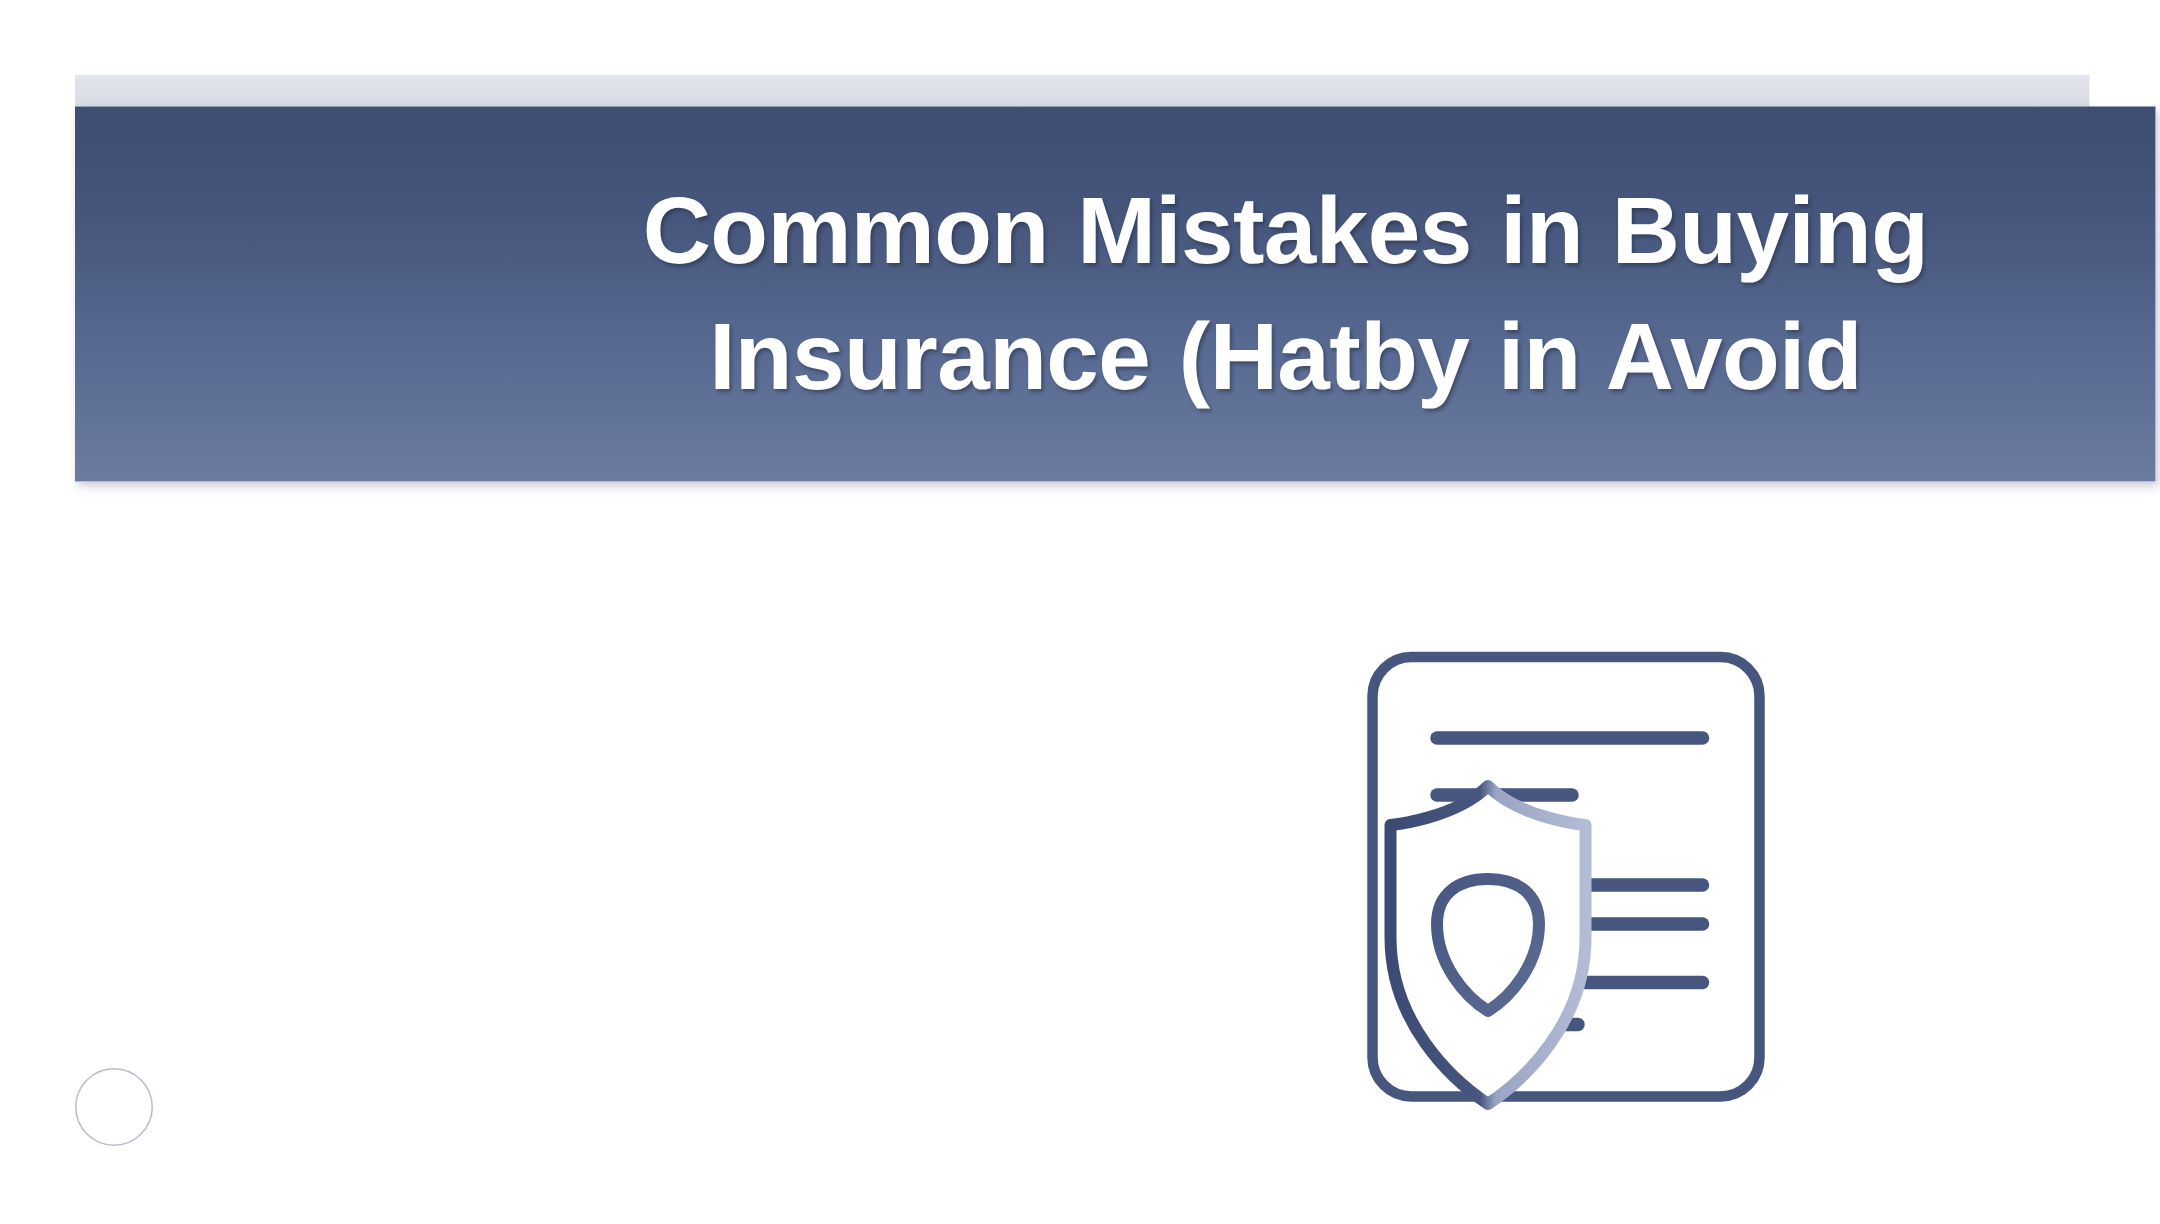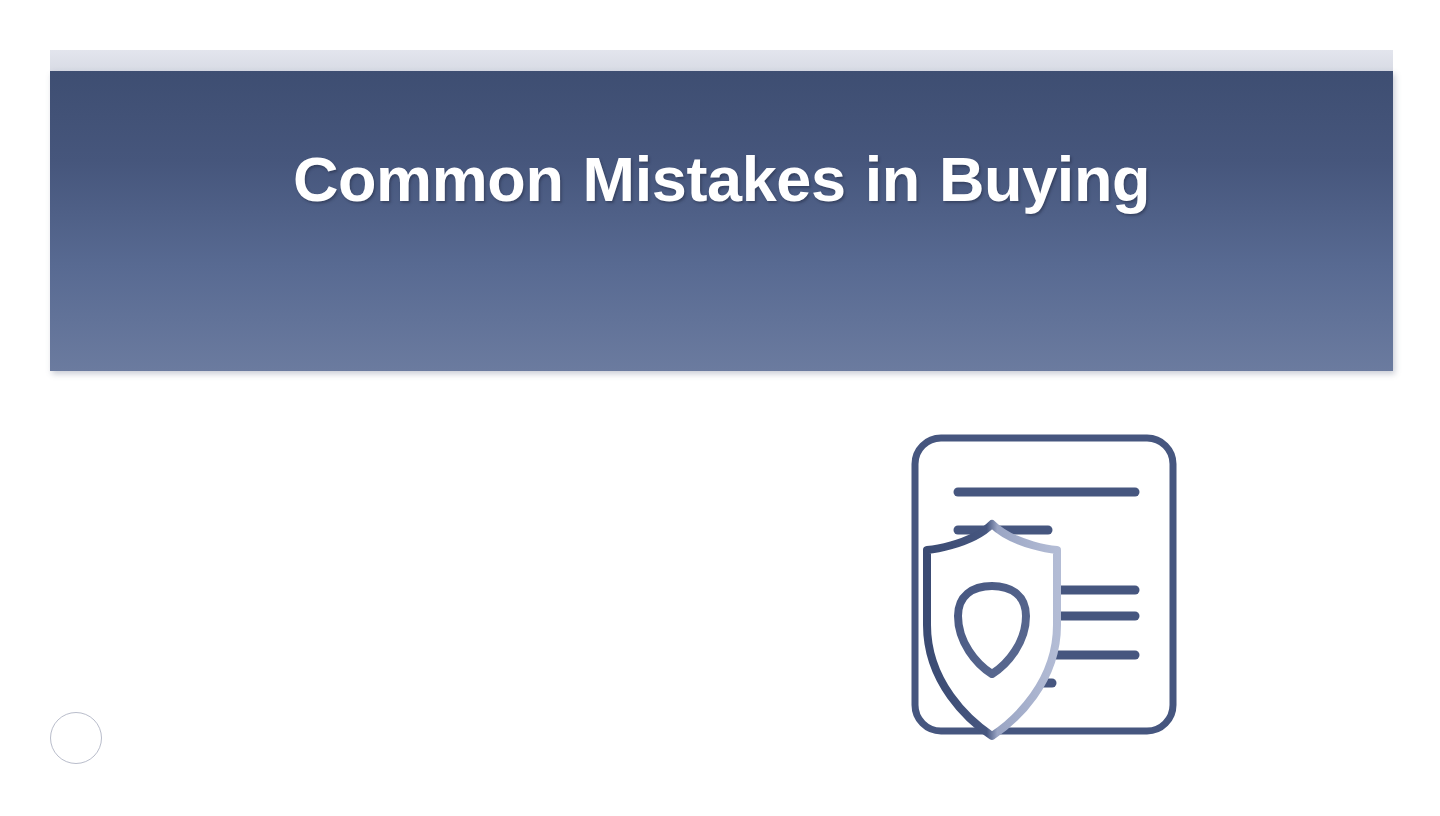--- a/index.html
+++ b/index.html
@@ -38,26 +38,27 @@
     height: 21px;
     background: linear-gradient(180deg, #e3e5ed 0%, #d8dbe5 100%);
     box-shadow: 0 1px 0 rgba(255,255,255,0.5);
   }
 
   #banner-body {
     position: absolute;
     left: 0;
     top: 21px;
     width: 100%;
-    height: 300px;
+    height: 250px;
     background: linear-gradient(180deg, #3e4e72 0%, #46567c 30%, #586a92 65%, #6b7b9f 100%);
     box-shadow: 2px 3px 6px rgba(80, 90, 120, 0.30);
     display: flex;
     align-items: center;
-    justify-content: center;
+    justify-content: flex-end;
+    padding-left: 44px;
   }
 
   #title-text {
     color: #ffffff;
     font-family: "Liberation Sans", sans-serif;
     font-weight: bold;
     font-size: 63px;
     line-height: 84px;
     letter-spacing: -0.4px;
     text-align: center;
@@ -100,21 +101,21 @@
 
 <div id="slide">
 
   <div id="title-banner">
 
     <div id="banner-top-strip"></div>
 
     <div id="banner-body">
       <div id="title-text">
         <span>Common Mistakes in Buying</span><br>
-        <br>
+        <span>Insurance (Hatby in Avoid</span><br>
       </div>
     </div>
 
   </div>
 
   <div id="illustration">
     <svg viewBox="0 0 400 360" xmlns="http://www.w3.org/2000/svg">
       <defs>
         <linearGradient id="shieldGrad" x1="0" y1="0" x2="1" y2="0">
           <stop offset="0%" stop-color="#3b4b73"></stop>

